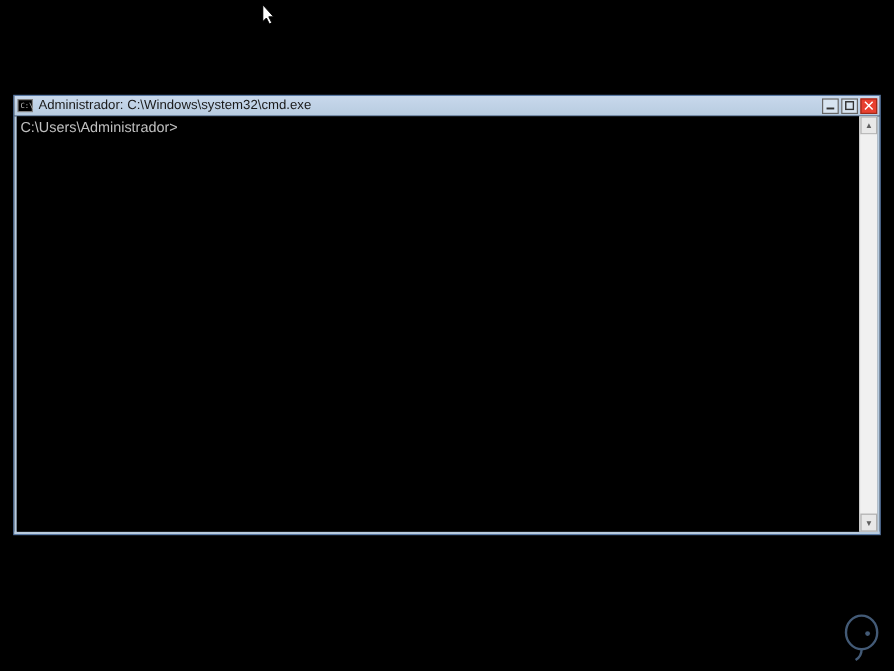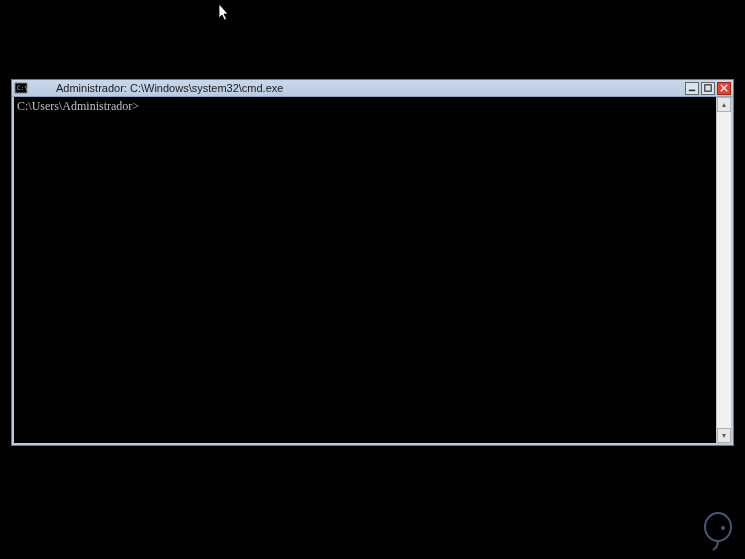--- a/index.html
+++ b/index.html
@@ -50,21 +50,20 @@
       display: flex;
       align-items: center;
       justify-content: center;
     }
     .titlebar-text {
       font-size: 11px;
       color: #1a1a1a;
       flex: 1;
       white-space: nowrap;
       overflow: hidden;
-      margin-left: 24px;
     }
     .titlebar-controls {
       display: flex;
       gap: 2px;
     }
     .titlebar-btn {
       width: 14px;
       height: 13px;
       display: flex;
       align-items: center;
@@ -82,21 +81,21 @@
     .window-body {
       flex: 1;
       display: flex;
       border: 2px solid #b8cce0;
       border-top: none;
     }
     .console {
       flex: 1;
       background: #000000;
       color: #c0c0c0;
-      font-family: Liberation Serif, serif;
+      font-family: Liberation Sans, sans-serif;
       font-size: 12px;
       padding: 2px 3px;
       line-height: 14px;
       white-space: pre;
       overflow: hidden;
     }
     .scrollbar {
       width: 15px;
       background: #f0f0f0;
       display: flex;

